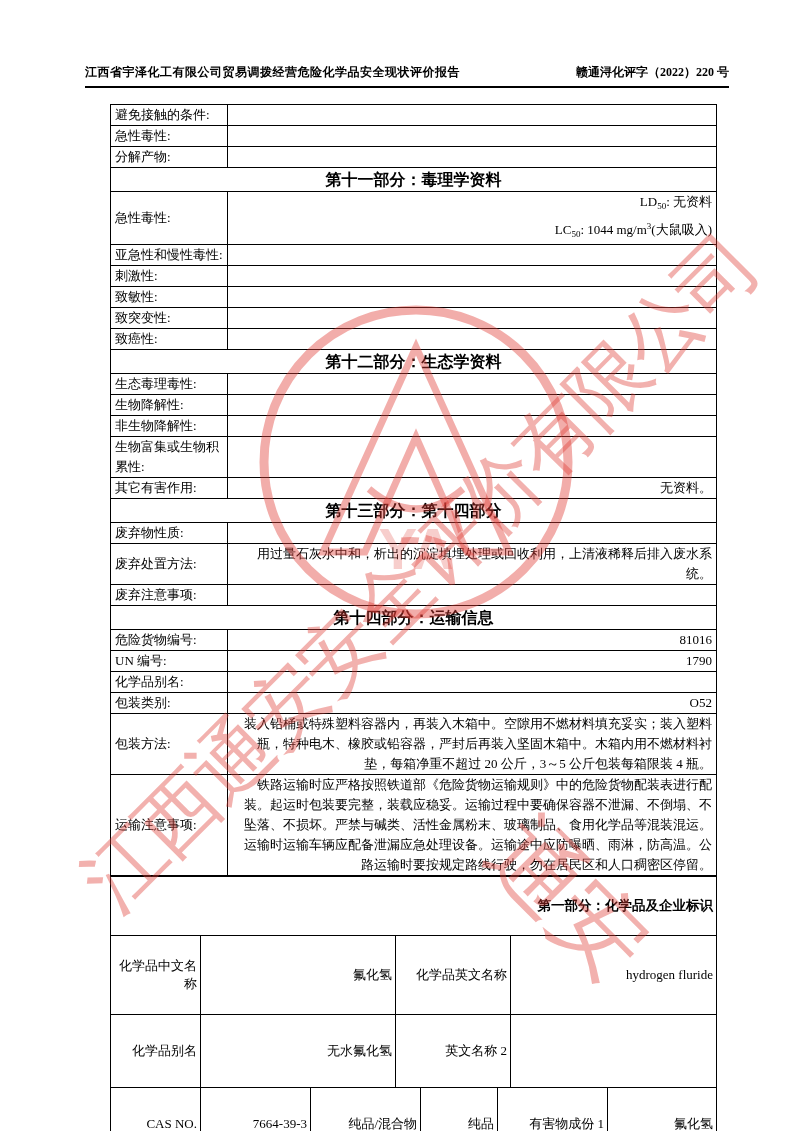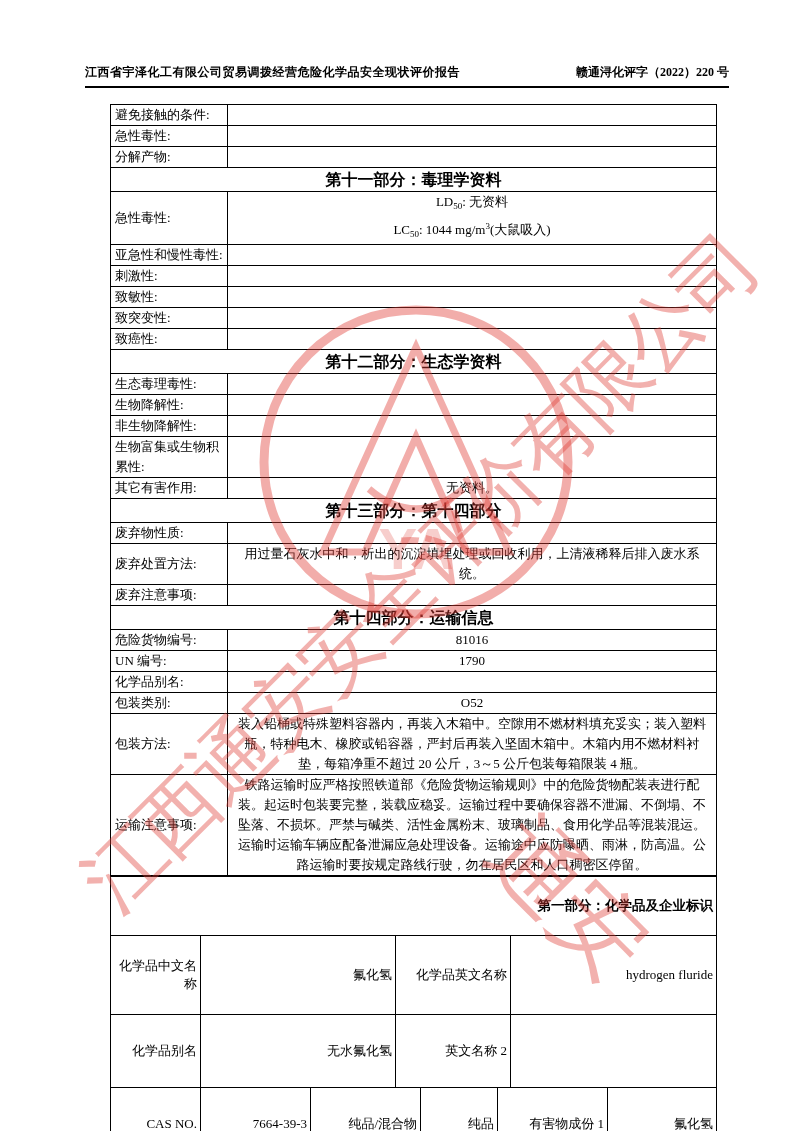--- a/index.html
+++ b/index.html
@@ -14,21 +14,21 @@
     display:flex; justify-content:space-between; align-items:flex-end;
     font-size:12px; font-weight:bold; padding-bottom:5px;
     border-bottom:2px solid #000;
   }
   .doc-header .hl { letter-spacing:0.5px; }
   
   .content { position:absolute; left:110px; top:104px; width:606px; }
   table.t1 { border-collapse:collapse; width:606px; table-layout:fixed; font-size:13px; }
   .t1 td { border:1px solid #000; line-height:20px; padding:0 4px; vertical-align:middle; height:20px; word-break:break-all; }
   .t1 .lbl { text-align:left;margin-left:23px; }
-  .t1 .val { text-align:center; }
+  .t1 .val { text-align:right; }
   .t1 .sec { text-align:center; font-weight:bold; font-size:16px; height:23px; }
   sub { font-size:9px; vertical-align:-3px; }
   sup { font-size:9px; vertical-align:5px; }
   .h2 { font-size:16px; font-weight:bold; margin:12px 0 10px 36px; }
   table.t2 { border-collapse:collapse; width:606px; table-layout:fixed; font-size:13px; }
   .t2 td { border:1px solid #000; text-align:right; vertical-align:middle; padding:18px 3px; line-height:18px; word-break:break-all; }
   .t2 .sec { font-weight:bold; font-size:13.5px; height:22px; }
   .t2 .r1 td { height:42px; }
   .t2 .r2 td { height:36px; }
   .t2 .r3 td { height:36px; }

